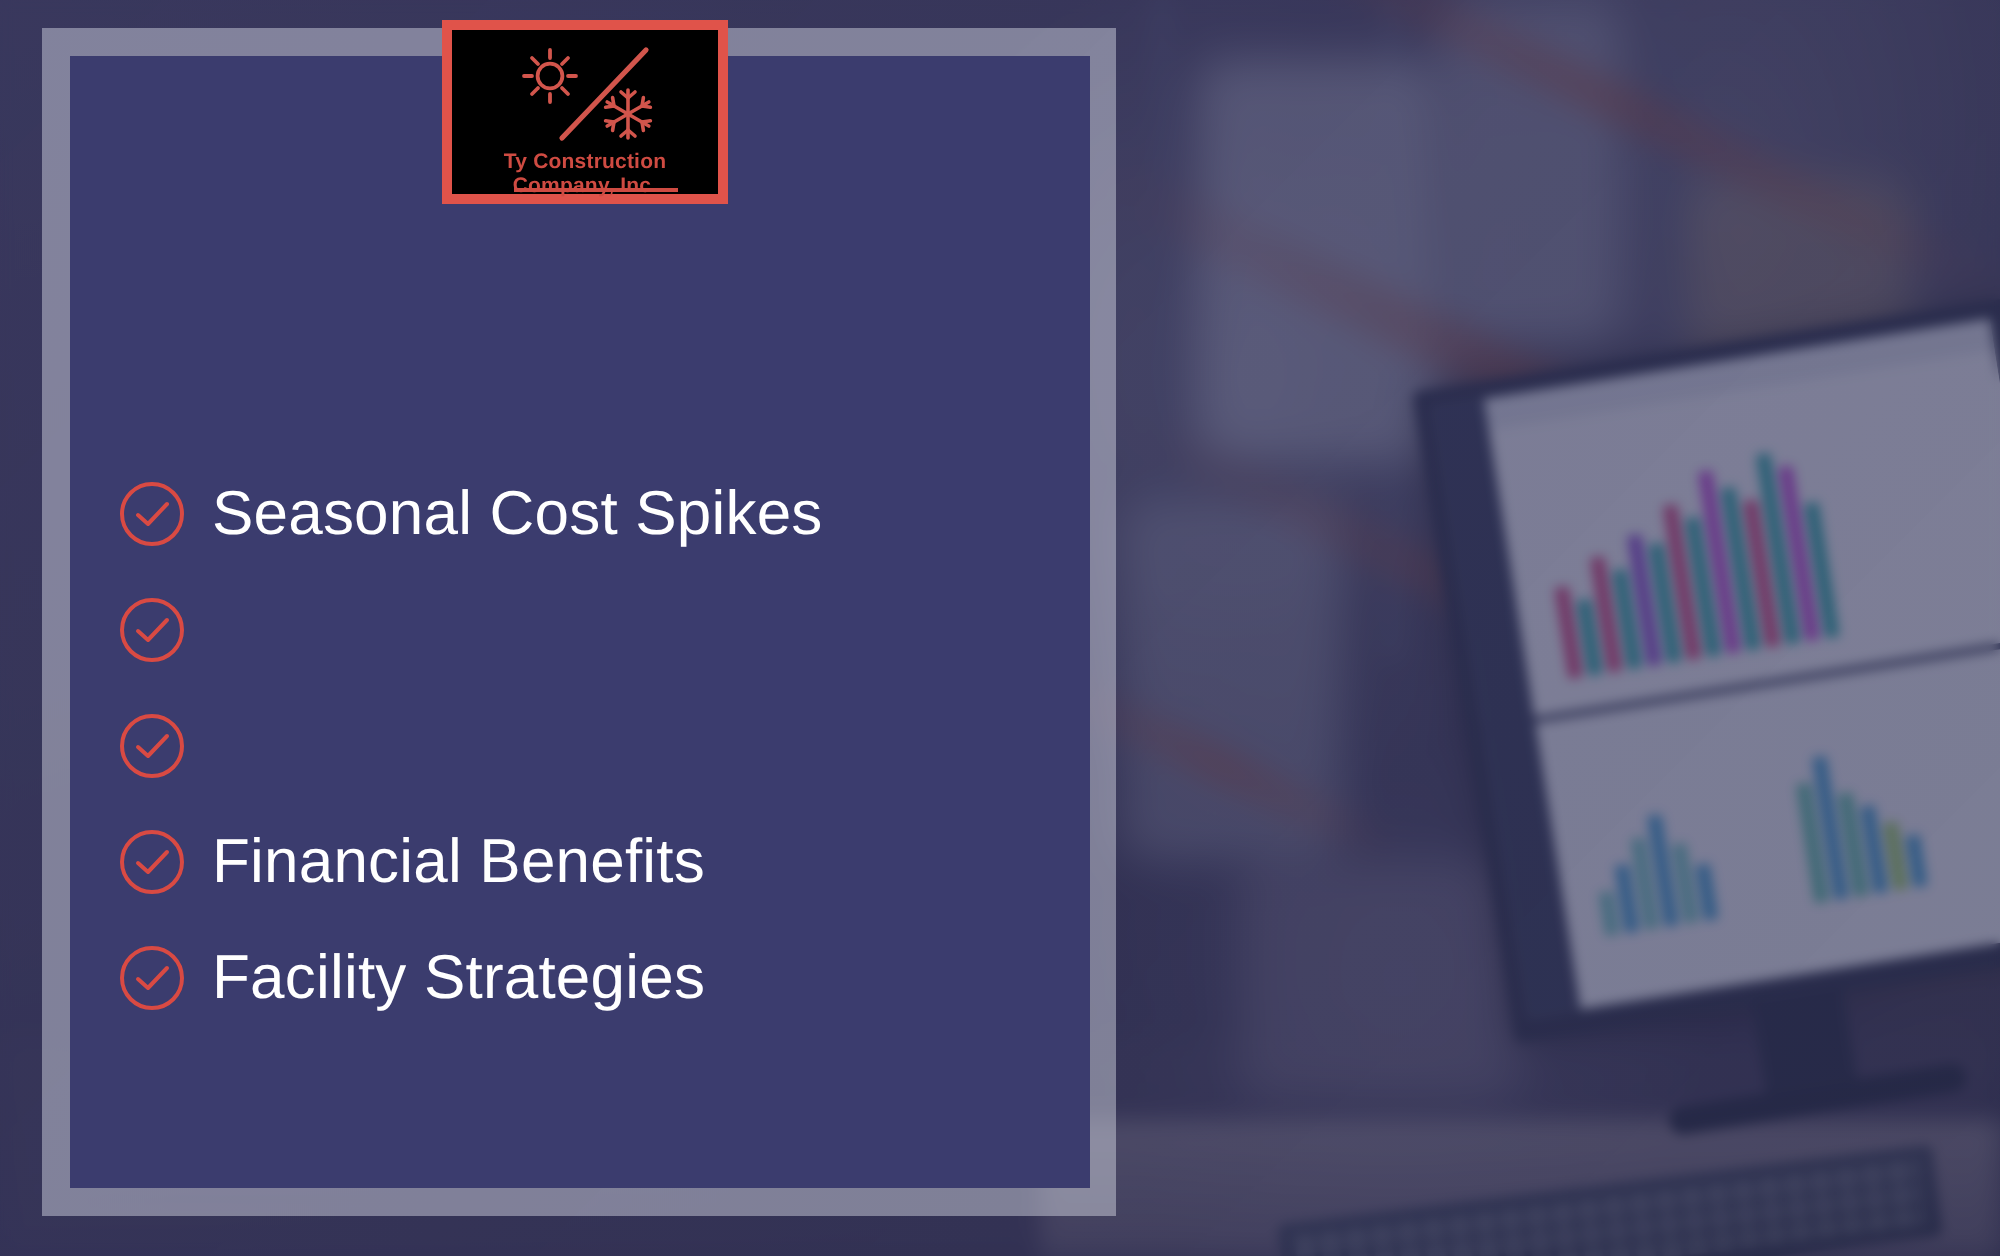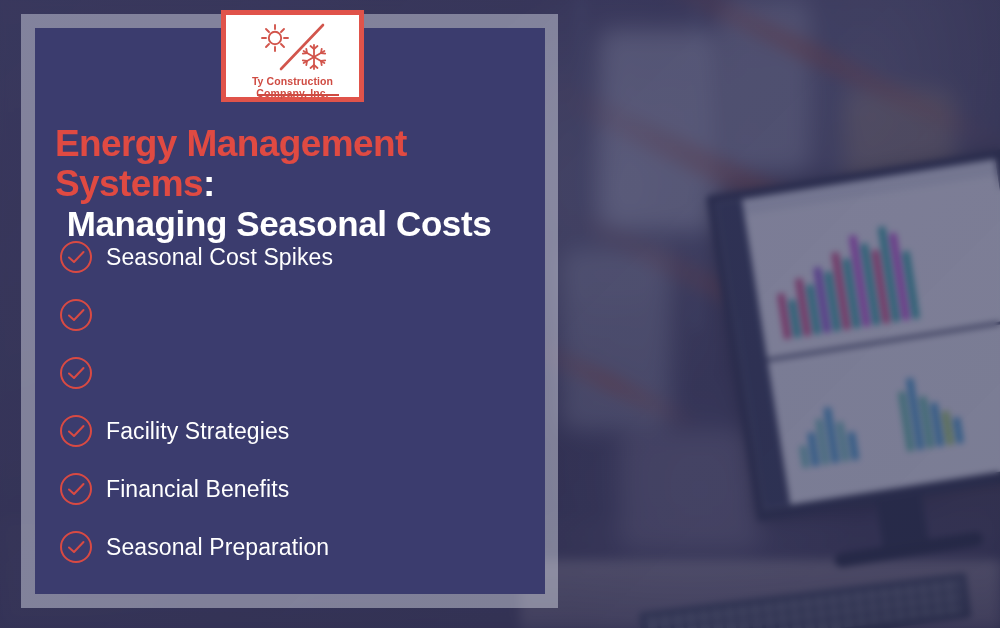--- a/index.html
+++ b/index.html
@@ -70,38 +70,38 @@
   .bg-tint{position:absolute;inset:0;background:linear-gradient(135deg,rgba(47,48,92,.62),rgba(40,42,78,.58));}
   .bg-softener{position:absolute;inset:-20px;backdrop-filter:blur(3px);}
 
   
   .frame{position:absolute;left:21px;top:14px;width:537px;height:594px;
          background:rgba(222,224,235,.45);}
   .panel{position:absolute;left:35px;top:28px;width:510px;height:566px;background:#3b3c6e;}
 
   
   .logo{position:absolute;left:221px;top:10px;width:143px;height:92px;
-        background:#ffffff;border:5px solid #e0534a;box-sizing:border-box;}
+        background:#000000;border:5px solid #e0534a;box-sizing:border-box;}
   .logo-art{position:absolute;left:0;top:4px;width:143px;height:58px;}
   .logo-name{position:absolute;left:0;right:0;top:60px;text-align:center;
         font-size:10.5px;font-weight:700;color:#cf4b42;letter-spacing:.1px;}
   .logo-rule{position:absolute;left:31px;top:79px;width:82px;height:1.5px;background:#cf4b42;}
 
   
   .title{position:absolute;left:55px;top:124px;width:470px;}
   .title .l1{font-size:37px;font-weight:800;line-height:40px;letter-spacing:-.6px;color:#e04a42;}
   .title .l1 .colon{color:#ffffff;}
   .title .l2{font-size:35px;font-weight:800;line-height:40px;letter-spacing:-.4px;color:#ffffff;
              text-align:center;margin-top:0px;padding-right:22px;}
 
   
   .list{position:absolute;left:58px;top:228px;width:470px;}
   .row{display:flex;align-items:center;height:58px;}
   .tick{width:36px;height:36px;flex:0 0 36px;margin-right:12px;}
-  .row-label{font-size:23px;color:#ffffff;letter-spacing:.1px;font-weight:400;}
+  .row-label{font-size:31px;color:#ffffff;letter-spacing:.1px;font-weight:400;}
 </style>
 </head>
 <body>
 
 <div id="stage">
 
   <div class="bg">
     <div class="bg-base"></div>
     <div class="upright u1"></div>
     <div class="upright u2"></div>
@@ -167,24 +167,20 @@
 
     <div class="keyboard"></div>
     <div class="bg-softener"></div>
     <div class="bg-tint"></div>
   </div>
 
   <div class="frame"></div>
 
   <div class="panel">
 
-    <div class="title" style="left:20px;top:96px;">
-      <div class="l1"><span>Energy Management Systems</span><span class="colon">:</span></div>
-      <div class="l2">Managing Seasonal Costs</div>
-    </div>
 
     <div class="list" style="left:23px;top:200px;">
 
       <div class="row">
         <span class="tick">
           <svg viewBox="0 0 36 36" width="36" height="36">
               <circle cx="18" cy="18" r="15" fill="none" stroke="#d94a43" stroke-width="2"></circle>
               <path d="M11 18.5 L16 23 L25.5 13" fill="none" stroke="#d94a43" stroke-width="2" stroke-linecap="round" stroke-linejoin="round"></path>
             </svg>
         </span>
@@ -209,42 +205,33 @@
         </span>
       </div>
 
       <div class="row">
         <span class="tick">
           <svg viewBox="0 0 36 36" width="36" height="36">
               <circle cx="18" cy="18" r="15" fill="none" stroke="#d94a43" stroke-width="2"></circle>
               <path d="M11 18.5 L16 23 L25.5 13" fill="none" stroke="#d94a43" stroke-width="2" stroke-linecap="round" stroke-linejoin="round"></path>
             </svg>
         </span>
+        <span class="row-label">Financial Benefits</span>
+      </div>
+
+      <div class="row">
+        <span class="tick">
+          <svg viewBox="0 0 36 36" width="36" height="36">
+              <circle cx="18" cy="18" r="15" fill="none" stroke="#d94a43" stroke-width="2"></circle>
+              <path d="M11 18.5 L16 23 L25.5 13" fill="none" stroke="#d94a43" stroke-width="2" stroke-linecap="round" stroke-linejoin="round"></path>
+            </svg>
+        </span>
         <span class="row-label">Facility Strategies</span>
       </div>
 
-      <div class="row">
-        <span class="tick">
-          <svg viewBox="0 0 36 36" width="36" height="36">
-              <circle cx="18" cy="18" r="15" fill="none" stroke="#d94a43" stroke-width="2"></circle>
-              <path d="M11 18.5 L16 23 L25.5 13" fill="none" stroke="#d94a43" stroke-width="2" stroke-linecap="round" stroke-linejoin="round"></path>
-            </svg>
-        </span>
-        <span class="row-label">Financial Benefits</span>
-      </div>
-
-      <div class="row">
-        <span class="tick">
-          <svg viewBox="0 0 36 36" width="36" height="36">
-              <circle cx="18" cy="18" r="15" fill="none" stroke="#d94a43" stroke-width="2"></circle>
-              <path d="M11 18.5 L16 23 L25.5 13" fill="none" stroke="#d94a43" stroke-width="2" stroke-linecap="round" stroke-linejoin="round"></path>
-            </svg>
-        </span>
-        <span class="row-label">Seasonal Preparation</span>
-      </div>
 
     </div>
   </div>
 
   <div class="logo">
     <div class="logo-art">
       <svg viewBox="0 0 143 58" width="143" height="58">
         <g stroke="#d2554c" stroke-width="1.9" fill="none" stroke-linecap="round">
           <circle cx="49" cy="19" r="6.2"></circle>
           <line x1="49" y1="6" x2="49" y2="10"></line>

